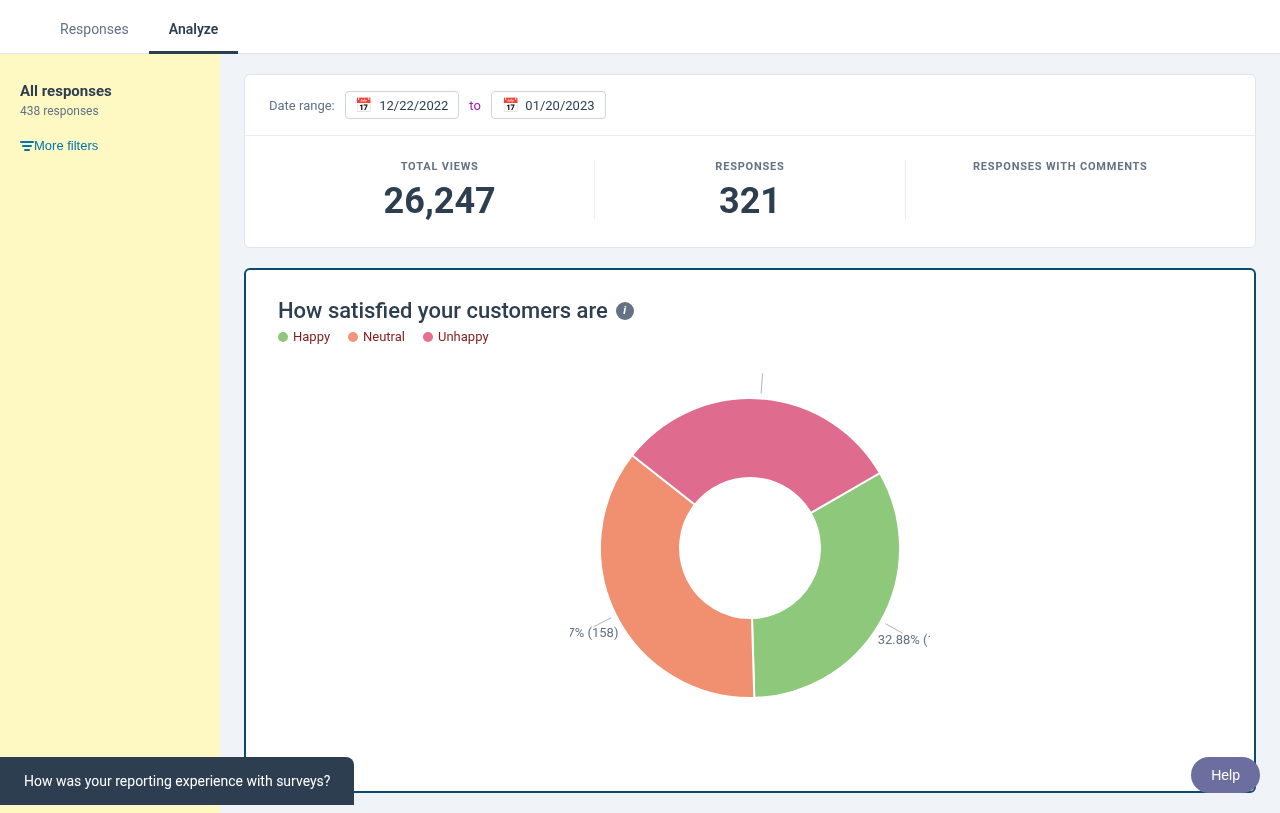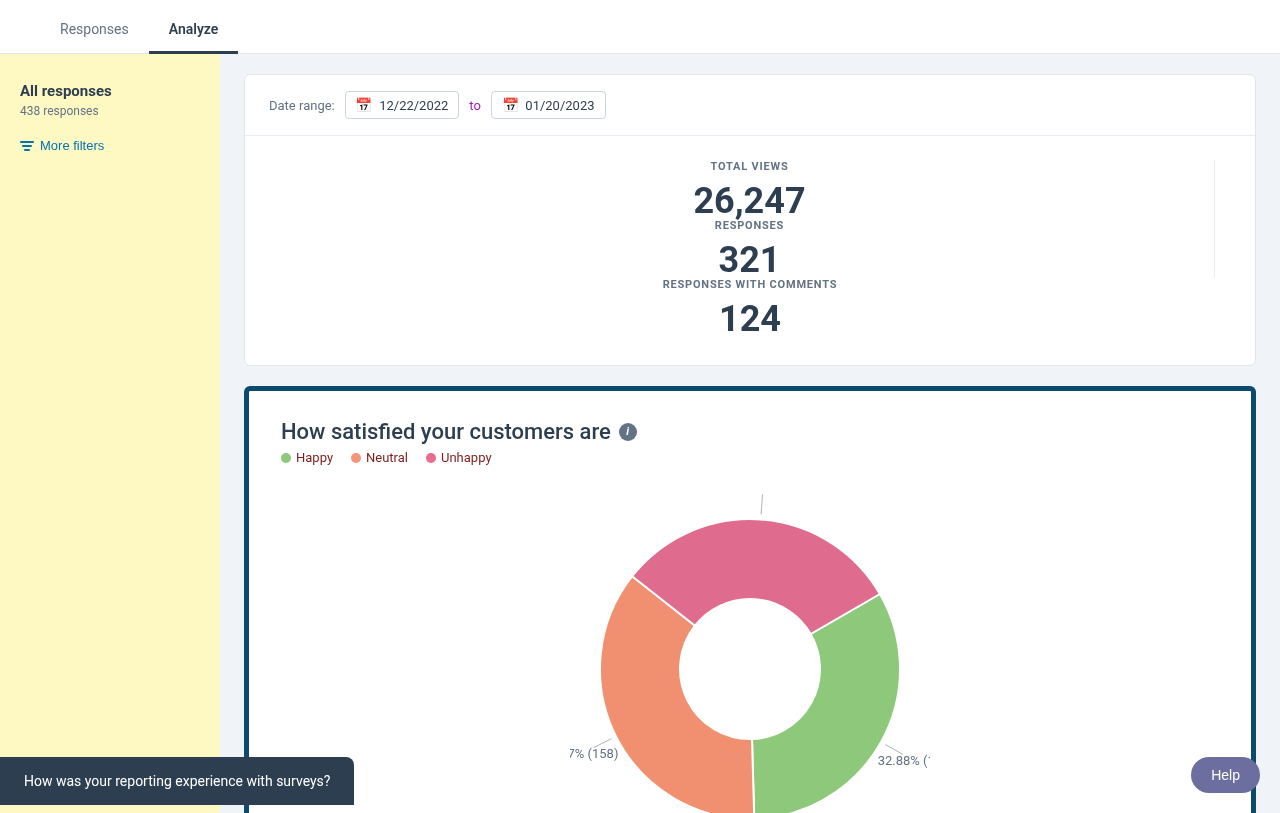--- a/index.html
+++ b/index.html
@@ -53,21 +53,20 @@
       margin-bottom: 4px;
     }
     .sidebar-subtitle {
       font-size: 12px;
       color: #637285;
       margin-bottom: 20px;
     }
     .more-filters-btn {
       display: flex;
       align-items: center;
-      gap: 6px;
       color: #0073b1;
       font-size: 13px;
       cursor: pointer;
       background: none;
       border: none;
       padding: 0;
     }
     .more-filters-btn .filter-icon {
       display: flex;
       flex-direction: column;
@@ -127,21 +126,20 @@
       font-size: 14px;
     }
     .date-sep {
       font-size: 13px;
       color: #a21caf;
     }
 
     .stats-row {
       display: flex;
       padding: 24px 40px 28px;
-      flex-direction: column;
     }
     .stat-item {
       flex: 1;
       text-align: center;
       border-right: 1px solid #e8edf3;
       padding: 0 20px;
     }
     .stat-item:last-child { border-right: none; }
     .stat-label {
       font-size: 11px;
@@ -155,21 +153,21 @@
       font-size: 36px;
       font-weight: 700;
       color: #2d3e50;
       line-height: 1;
     }
 
     
     .chart-card {
       background: #fff;
       border-radius: 6px;
-      border: 5px solid #0c4a6e;
+      border: 2px solid #0c4a6e;
       padding: 28px 32px 32px;
       flex: 1;
     }
     .chart-title-row {
       display: flex;
       align-items: center;
       gap: 8px;
       margin-bottom: 6px;
     }
     .chart-title {
@@ -290,21 +288,20 @@
         <div class="stat-item">
           <div class="stat-label">TOTAL VIEWS</div>
           <div class="stat-value">26,247</div>
         </div>
         <div class="stat-item">
           <div class="stat-label">RESPONSES</div>
           <div class="stat-value">321</div>
         </div>
         <div class="stat-item">
           <div class="stat-label">RESPONSES WITH COMMENTS</div>
-          <div class="stat-value">124</div>
         </div>
       </div>
     </div>
 
     <div class="chart-card">
       <div class="chart-title-row">
         <span class="chart-title">How satisfied your customers are</span>
         <span class="info-icon">i</span>
       </div>
       <div class="chart-legend">

